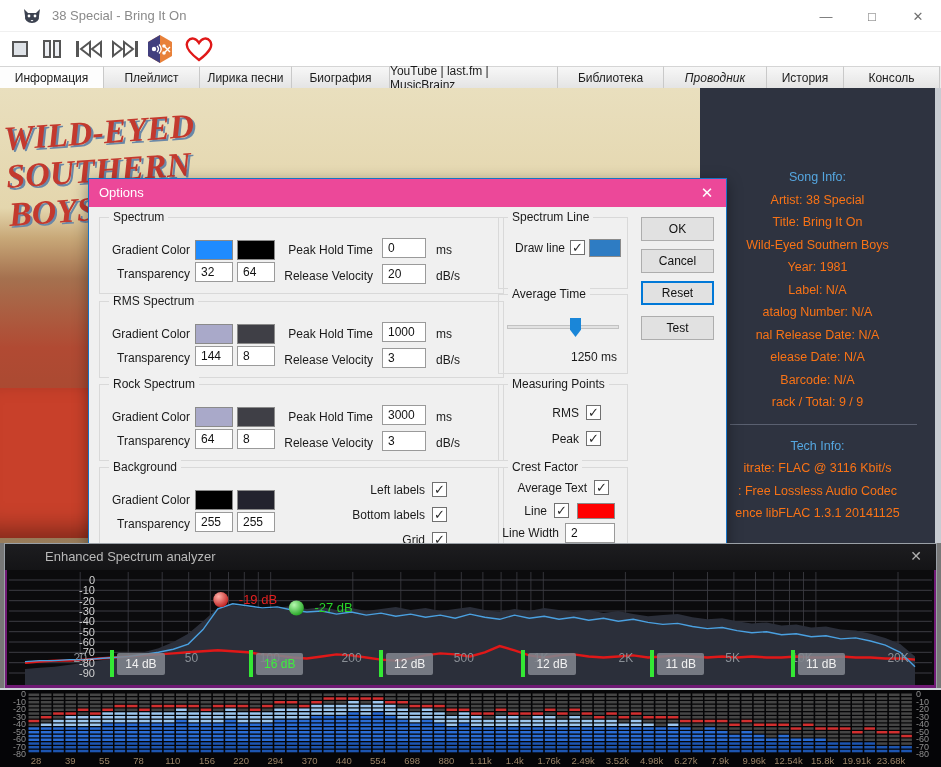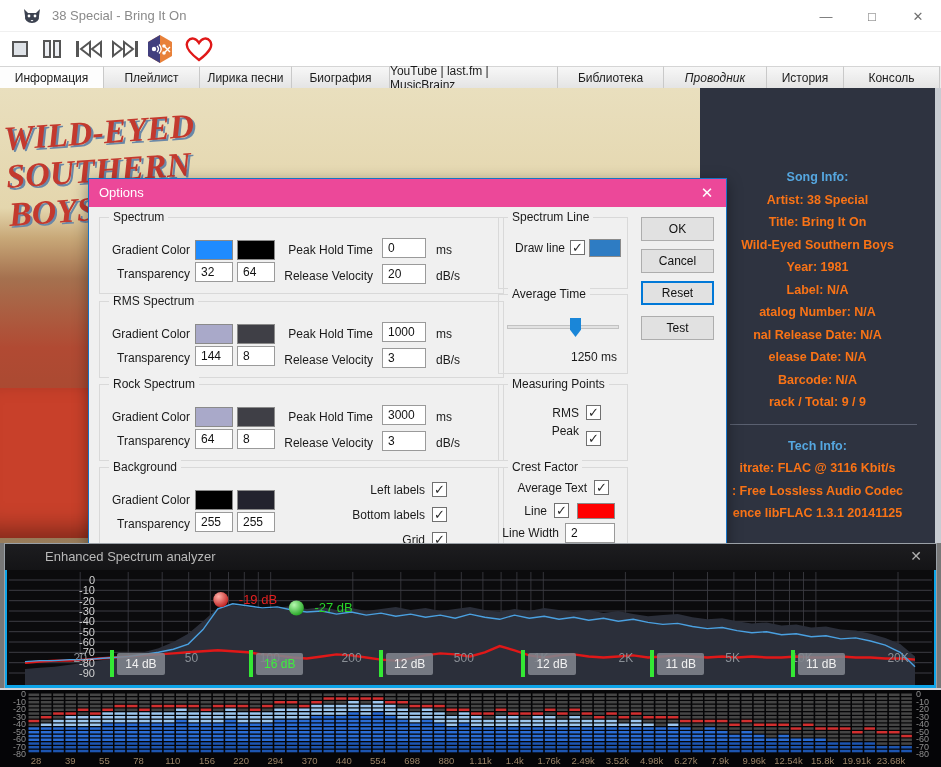--- a/index.html
+++ b/index.html
@@ -30,21 +30,21 @@
 
   
   #content { left:0; top:88px; width:941px; height:679px; background:#777; }
   #album-art { left:0; top:0; width:700px; height:455px; overflow:hidden;
     background:linear-gradient(180deg,#e9dfbe 0px,#e4d6ad 120px,#c8a878 150px,#a5714f 190px,#b14a33 260px,#a64a31 330px,#7d4a33 400px,#8a6a4a 430px,#9a7e5c 455px); }
   #poster-text { left:6px; top:22px; width:290px; font-family:"Liberation Serif", serif; font-weight:bold; font-style:italic;
                  color:#c3392e; font-size:34px; line-height:38px; text-shadow:2px 2px 0 #6a88a8; transform:rotate(-4deg); }
   .art-shape { position:absolute; }
   #info-panel { left:700px; top:0; width:241px; height:455px; background:#2e3340; overflow:hidden; }
   #info-scroll { left:235px; top:0; width:6px; height:455px; background:#c8ccd2; }
-  #info-lines { position:absolute; left:0; top:78px; width:235px; text-align:center;font-weight:bold; }
+  #info-lines { position:absolute; left:0; top:78px; width:235px; text-align:center; }
   .info-line { font-size:12.5px; line-height:22.5px; color:#f97316; white-space:nowrap; }
   .info-head { color:#55a7e0; }
   .info-div { border-top:1px solid #5a6070; margin:10px 18px 10px 30px; height:0; }
 
   
   #dialog { left:88px; top:90px; width:639px; height:445px; background:#f0f0f0; border:1px solid #1673c6; box-shadow:0 4px 14px rgba(0,0,0,0.4); }
   #dialog-titlebar { left:0; top:0; width:637px; height:28px; background:#ec4899; }
   #dialog-title { left:10px; top:6px; color:#ffffff; font-size:13px; }
   #dialog-close { right:8px; top:5px; width:22px; height:18px; color:#fff; font-size:15px; text-align:center; }
   .group { position:absolute; border:1px solid #d9d9d9; }
@@ -58,21 +58,21 @@
   .slider-thumb { position:absolute; width:11px; height:19px; top:-8px; background:#1a86d8;
                   clip-path:polygon(0 0,100% 0,100% 62%,50% 100%,0 62%); }
   .combo { position:absolute; height:23px; background:#f6f6f6; border:1px solid #8a8a8a; font-size:12px; color:#111;
            display:flex; align-items:center; padding-left:7px; }
   .combo .chev { position:absolute; right:6px; }
   .dbtn { position:absolute; width:73px; height:24px; background:#e1e1e1; border:1px solid #adadad; font-size:12px; color:#111;
           display:flex; align-items:center; justify-content:center; }
   .dbtn.focused { border:2px solid #0078d7; }
 
   
-  #esa { left:4px; top:543px; width:933px; height:175px; background:#0ea5e9; border:1px solid #9aa0a6; }
+  #esa { left:4px; top:543px; width:933px; height:175px; background:#701a75; border:1px solid #9aa0a6; }
   #esa-titlebar { left:0; top:0; width:931px; height:26px; background:linear-gradient(#1d1d20,#141416); }
   #esa-title { left:40px; top:5px; font-size:13px; color:#b9b9b9; }
   #esa-close { right:10px; top:4px; width:20px; height:18px; color:#b0b0b0; font-size:14px; text-align:center; }
   #esa-graph { left:2px; top:26px; width:927px; height:115px; background:#0b0b0d; }
   .band-marker { position:absolute; display:flex; align-items:center; }
   .band-bar { width:4px; height:27px; background:#34e834; }
   .band-box { margin-left:3px; height:22px; background:rgba(128,132,140,0.88); border-radius:2px; color:#f2f2f2;
               font-size:12px; line-height:22px; padding:0 8px; white-space:nowrap; }
   .band-box.hl { color:#3cf03c; }
 
@@ -316,21 +316,21 @@
       <div class="slider-track" style="left:8px;top:30px;width:112px;">
         <div class="slider-thumb" style="left:62px;"></div>
       </div>
       <span class="unit" style="right:10px;top:52px;"><span>1250</span>&nbsp;<span>ms</span></span>
     </div>
 
     <div class="group" style="left:409px;top:205px;width:130px;height:77px;">
       <span class="group-title">Measuring Points</span>
       <span class="fld-label" style="right:48px;top:18px;">RMS</span>
       <span class="cb" style="right:26px;top:20px;">✓</span>
-      <span class="fld-label" style="right:48px;top:36px;">Peak</span>
+      <span class="fld-label" style="right:48px;top:44px;">Peak</span>
       <span class="cb" style="right:26px;top:46px;">✓</span>
     </div>
 
     <div class="group" style="left:409px;top:288px;width:130px;height:77px;">
       <span class="group-title">Crest Factor</span>
       <span class="fld-label" style="right:40px;top:10px;">Average Text</span>
       <span class="cb" style="right:18px;top:12px;">✓</span>
       <span class="fld-label" style="right:80px;top:33px;text-align:right;">Line</span>
       <span class="cb" style="right:58px;top:35px;">✓</span>
       <span class="swatch" style="right:12px;top:35px;width:38px;height:16px;background:#ff0000;"></span>

